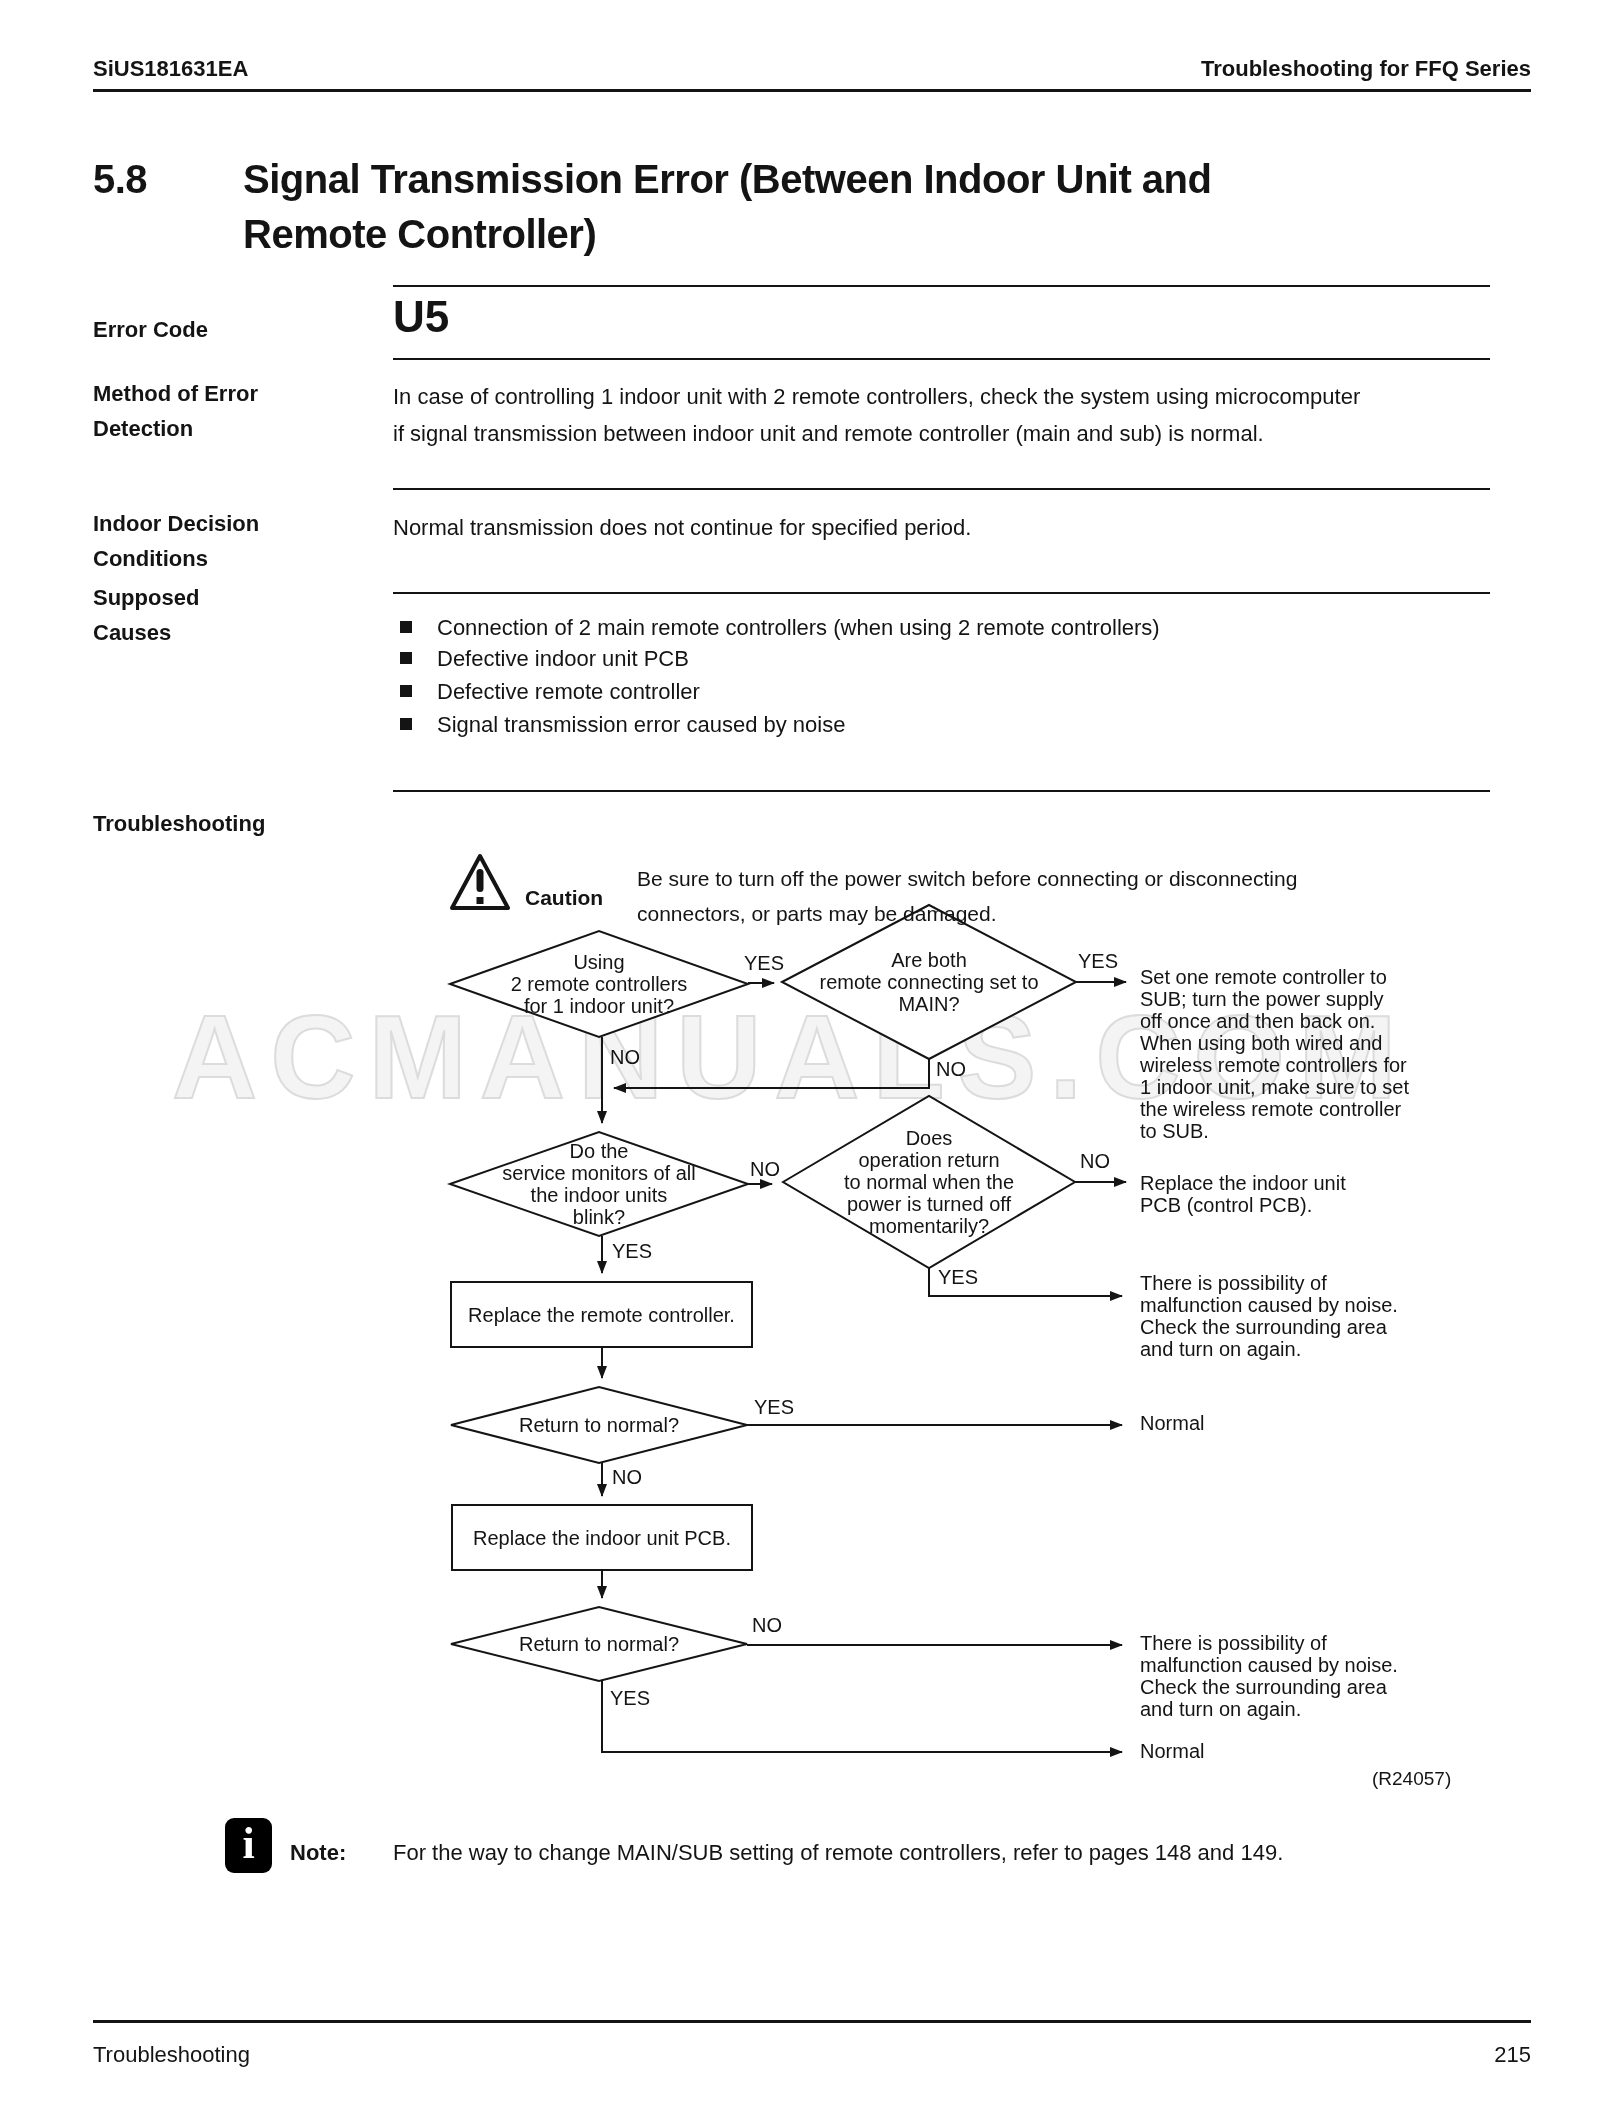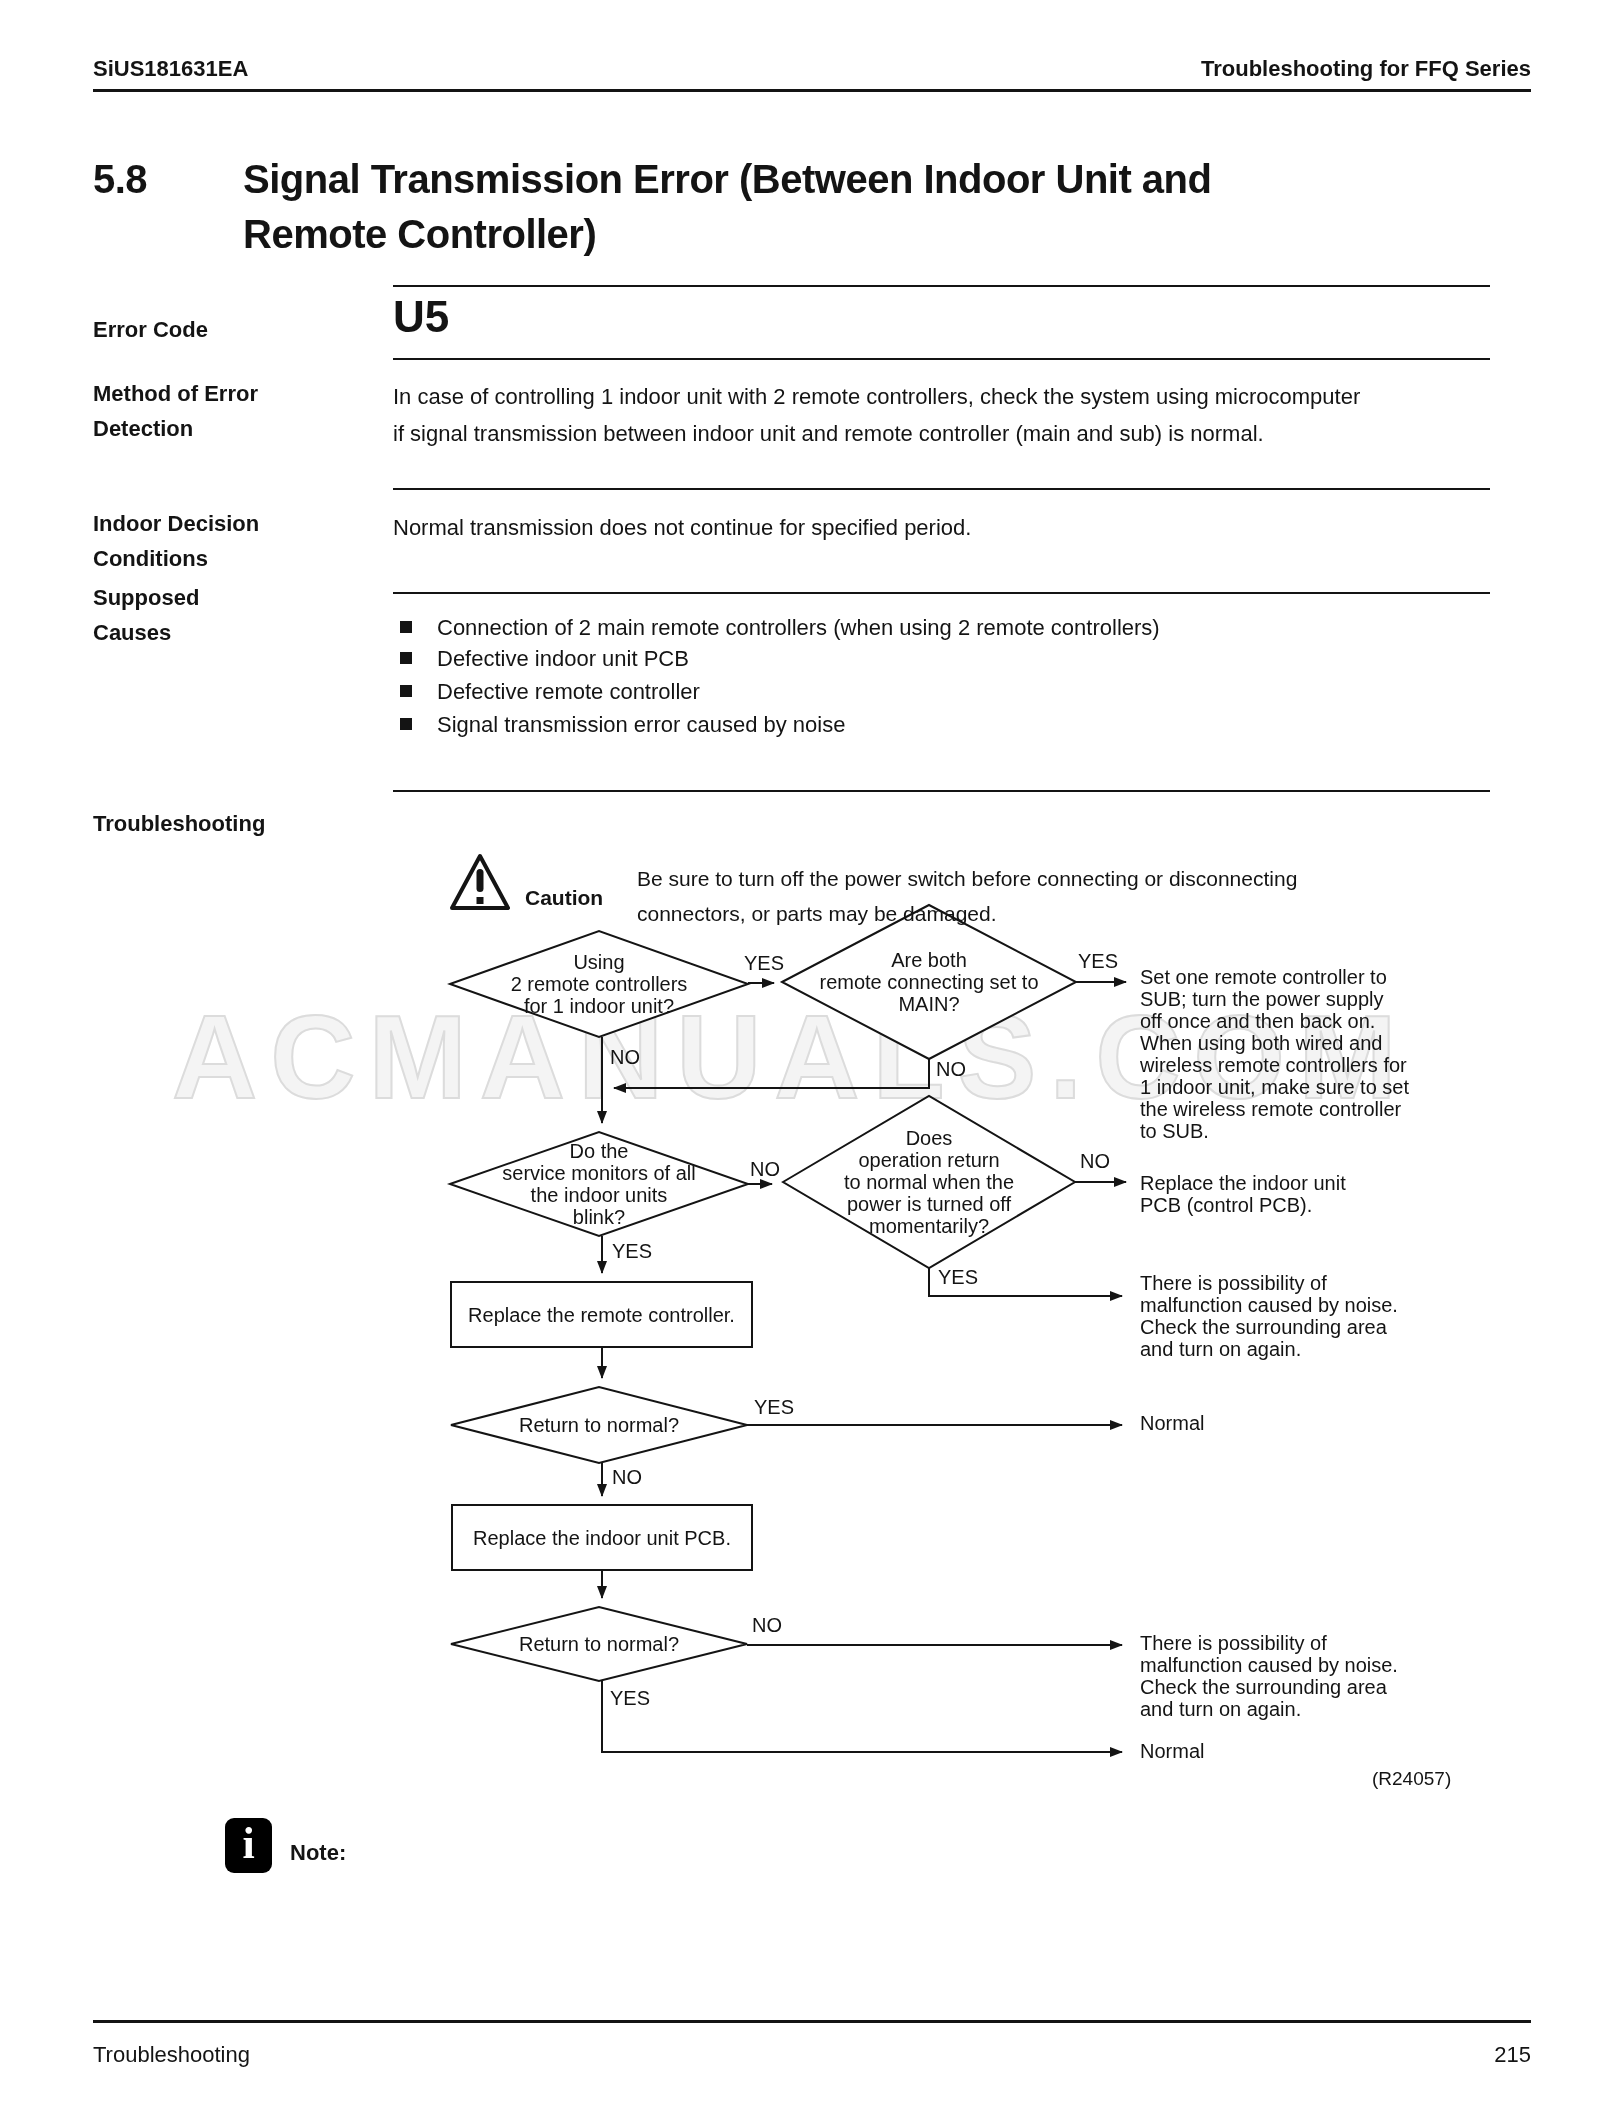--- a/index.html
+++ b/index.html
@@ -167,18 +167,19 @@
   <div class="abs fc txt-layer" style="left:1140px;top:1412px;">Normal</div>
   <div class="abs fc pre txt-layer" style="left:1140px;top:1632px;width:360px;">There is possibility of
 malfunction caused by noise.
 Check the surrounding area
 and turn on again.</div>
   <div class="abs fc txt-layer" style="left:1140px;top:1740px;">Normal</div>
   <div class="abs txt-layer" style="left:1372px;top:1768px;font-size:19px;">(R24057)</div>
 
   <div class="note-icon txt-layer"><span>i</span></div>
   <div class="abs b txt-layer" style="left:290px;top:1840px;font-size:22px;">Note:</div>
+  <div class="abs txt-layer" style="left:393px;top:1840px;font-size:22px;width:1130px;">For the way to change MAIN/SUB setting of remote controllers, refer to pages 148 and 149.</div>
 
   <div class="rule" style="left:93px;top:2020px;width:1438px;height:3px;"></div>
   <div class="abs ftr txt-layer" style="left:93px;top:2042px;">Troubleshooting</div>
   <div class="abs ftr txt-layer" style="left:1331px;top:2042px;width:200px;text-align:right;">215</div>
 
 </div>
 
 </body></html>

